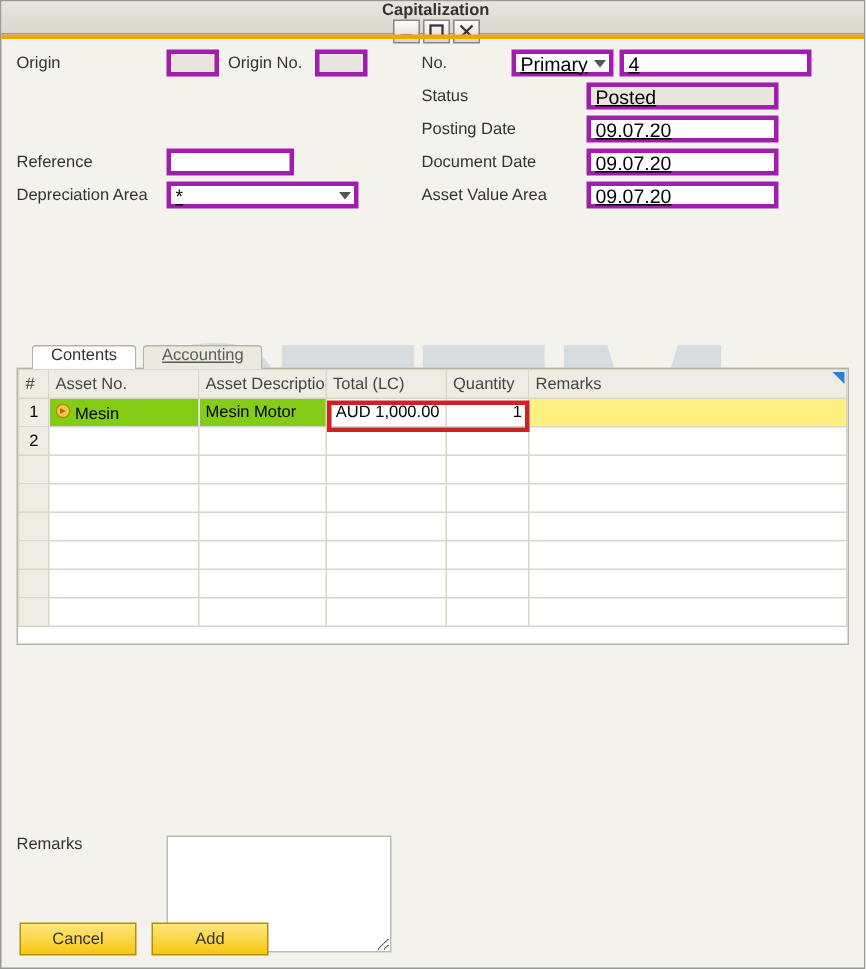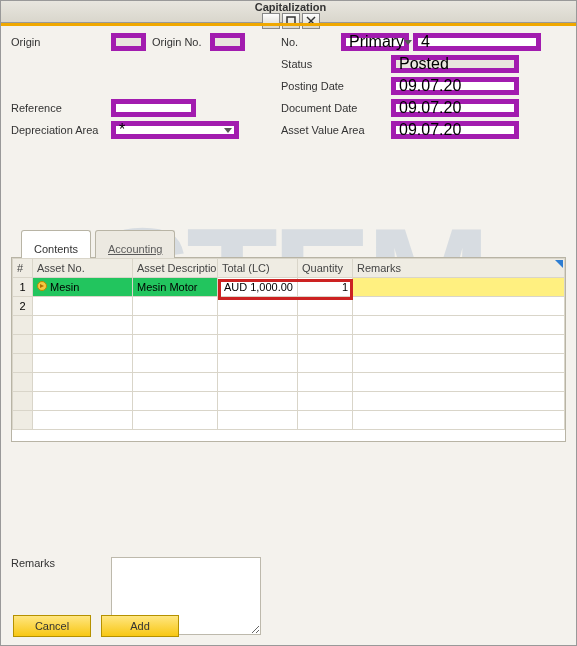--- a/index.html
+++ b/index.html
@@ -52,24 +52,25 @@
   }
 
   
   .hdr { display: flex; }
   .hdr-col-left { width: 270px; }
   .hdr-col-right { flex: 1; }
   .row { display: flex; align-items: center; height: 20px; margin-bottom: 2px; }
   .lbl { width: 100px; color: #333; }
   .lbl-r { width: 110px; color: #333; }
   .inp, .sel, .ro {
-    height: 18px; font-size: 16px;
-    border: 5px solid #a21caf;
+    height: 18px; font-size: 13px;
+    border: 3px solid #a21caf;
     background: #fff;
     padding: 0 3px;
+    text-decoration: underline;
   }
   .ro { background: #e9e6de; }
   .inp { background: #fff; }
   .sel {
     background: #fff;
     display: flex; align-items:center; justify-content:space-between;
     padding-right: 2px;
   }
   .sel .tri {
     width:0;height:0;border-left:4px solid transparent;border-right:4px solid transparent;border-top:5px solid #555;
@@ -84,21 +85,21 @@
   }
   .tabstrip {
     display: flex;
     gap: 4px;
     margin-bottom: -1px;
     position: relative;
     z-index: 2;
     padding-left: 10px;
   }
   .tab {
-    padding: 12px 12px 3px 12px;
+    padding: 0 12px 3px 12px;
     border: 1px solid #b8b4a5;
     border-bottom: none;
     background: #f4f2ed;
     color: #333;
     cursor: pointer;
     border-radius: 3px 3px 0 0;
   }
   .tab.active {
     background: #fff;
     font-style: normal;
@@ -137,21 +138,21 @@
   table.grid th {
     background: #efece3;
     color: #444;
   }
   table.grid td.rownum { background: #efece3; text-align: center; width: 20px;}
   .yellow-cell { background: #fff080 !important; }
   .row-arrow {
     display:inline-block; width:10px;height:10px;
   }
   .row-arrow svg{display:block}
-  .highlight-row td { background: #22c55e; }
+  .highlight-row td { background: #84cc16; }
   col.c0{width:20px;} col.c1{width:100px;} col.c2{width:85px;} col.c3{width:80px;}
   col.c4{width:55px;} col.c5{width:auto;}
 
   .redbox {
     position: absolute;
     border: 3px solid #c22;
     pointer-events:none;
     z-index: 50;
   }
 

